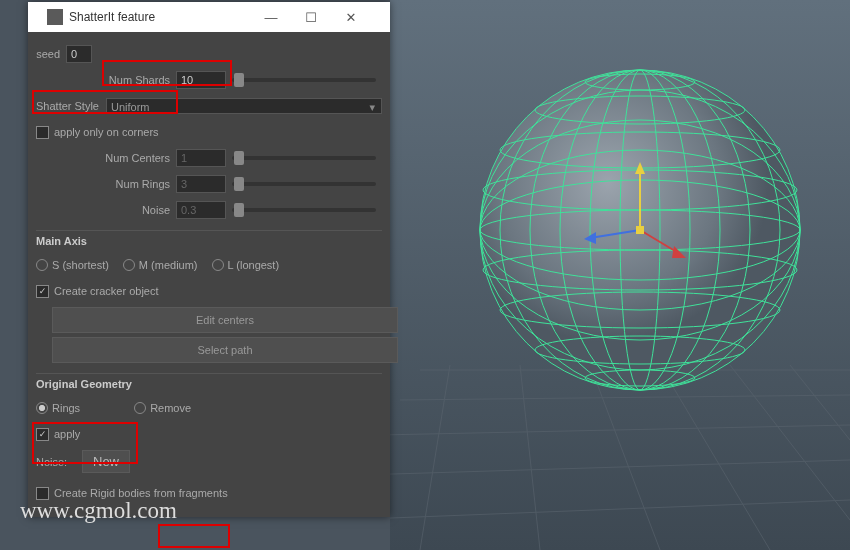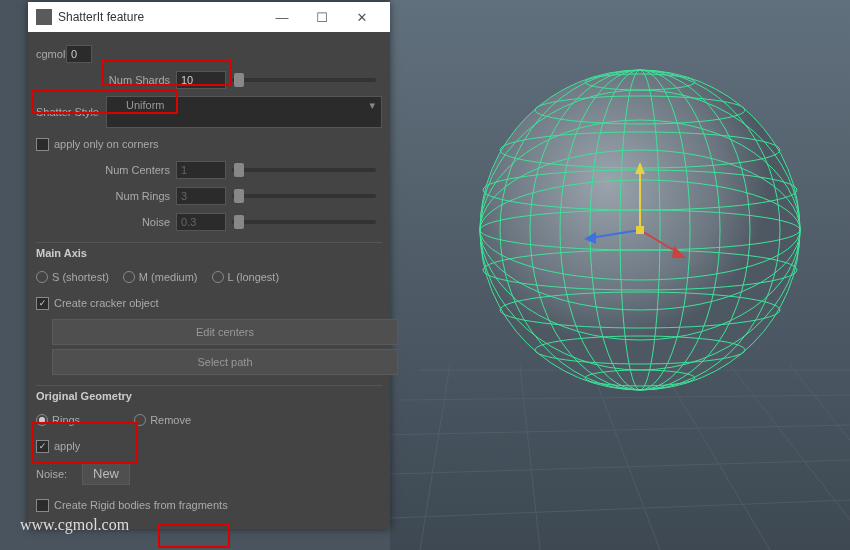--- a/index.html
+++ b/index.html
@@ -1,46 +1,46 @@
 <!DOCTYPE html>
 <html><head>
 <meta charset="utf-8">
 <style>
 * { margin:0; padding:0; box-sizing:border-box; font-family:Arial,sans-serif; }
 body { width:850px; height:550px; background:#4a545e; overflow:hidden; position:relative; }
 
 .window { position:absolute; left:28px; top:2px; width:362px; background:#444; box-shadow:0 0 8px rgba(0,0,0,.5); }
-.titlebar { background:#fff; height:30px; display:flex; align-items:center; padding:0 8px; color:#333; font-size:12px; }
+.titlebar { background:#fff; height:30px; display:flex; align-items:center; padding:0 19px; color:#333; font-size:12px; }
 .titlebar .icon { width:16px; height:16px; background:#5a5a5a; margin-right:6px; }
 .titlebar .spacer { flex:1; }
 .titlebar .winbtn { width:40px; text-align:center; font-size:13px; color:#555; cursor:pointer; }
 
 .content { background:#444; color:#aaa; font-size:11px; padding:6px 8px 8px; }
 .row { display:flex; align-items:center; margin:6px 0; min-height:20px; }
 .lbl { text-align:right; padding-right:6px; }
 .inp { background:#2b2b2b; border:1px solid #555; color:#ccc; padding:2px 4px; font-size:11px; height:18px; }
 .inp.dis { color:#666; }
 .slider { flex:1; height:4px; background:#333; position:relative; margin:0 6px; border-radius:2px; }
 .thumb { position:absolute; width:10px; height:14px; background:#888; top:-5px; border-radius:2px; }
 .section { font-weight:bold; color:#ccc; margin-top:10px; padding:4px 0 2px; border-top:1px solid #555; }
 .radio, .check { display:inline-flex; align-items:center; margin-right:14px; cursor:pointer; }
 .radio::before { content:""; width:10px; height:10px; border:1px solid #888; border-radius:50%; margin-right:4px; }
 .radio.sel::before { background:radial-gradient(circle,#ccc 40%,transparent 45%); }
 .check::before { content:""; width:11px; height:11px; border:1px solid #888; background:#2b2b2b; margin-right:5px; }
 .check.sel::before { background:#2b2b2b; content:"✓"; color:#ccc; font-size:9px; text-align:center; line-height:11px; }
 .bigbtn { width:100%; background:#4f4f4f; border:1px solid #5a5a5a; color:#999; text-align:center; padding:6px 0; margin:4px 16px; cursor:pointer; font-size:11px; }
-.select { background:#2b2b2b; border:1px solid #555; color:#999; flex:1; height:32px; padding:2px 19px; position:relative; }
+.select { background:#2b2b2b; border:1px solid #555; color:#999; flex:1; height:16px; padding:2px 4px; position:relative; }
 .select::after { content:"▾"; position:absolute; right:6px; color:#888; }
 .smbtn { background:#4f4f4f; border:1px solid #5a5a5a; color:#bbb; padding:3px 10px; margin-left:6px; cursor:pointer; font-size:13px; }
 .hl { position:absolute; border:2px solid #d00; pointer-events:none; }
 
 .viewport { position:absolute; left:390px; top:0; right:0; bottom:0; background:linear-gradient(#61707d,#3d4852); }
 .viewport svg { width:100%; height:100%; }
 
-.wm { position:absolute; left:20px; bottom:16px; color:#ddd; font-size:16px; font-family:Georgia,serif; }
+.wm { position:absolute; left:20px; bottom:26px; color:#ddd; font-size:23px; font-family:Georgia,serif; }
 </style>
 </head>
 <body>
 
 <div class="viewport">
 <svg viewBox="0 0 460 550">
   <defs>
     <radialGradient id="sg" cx="40%" cy="35%">
       <stop offset="0%" stop-color="#9ba4ad"></stop>
       <stop offset="70%" stop-color="#6b7680"></stop>
@@ -102,21 +102,21 @@
   <div class="titlebar">
     <span class="icon"></span>
     <span>ShatterIt feature</span>
     <span class="spacer"></span>
     <span class="winbtn">—</span>
     <span class="winbtn">☐</span>
     <span class="winbtn">✕</span>
   </div>
   <div class="content">
     <div class="row">
-      <span class="lbl" style="width:30px">cgmol</span>
+      <span class="lbl" style="width:30px">seed</span>
       <input class="inp" style="width: 26px;" value="0">
     </div>
     <div class="row">
       <span class="lbl" style="width:140px">Num Shards</span>
       <input class="inp" style="width: 50px;" value="10">
       <div class="slider">
           <div class="thumb" style="left:2px"></div>
         </div>
     </div>
     <div class="row">

